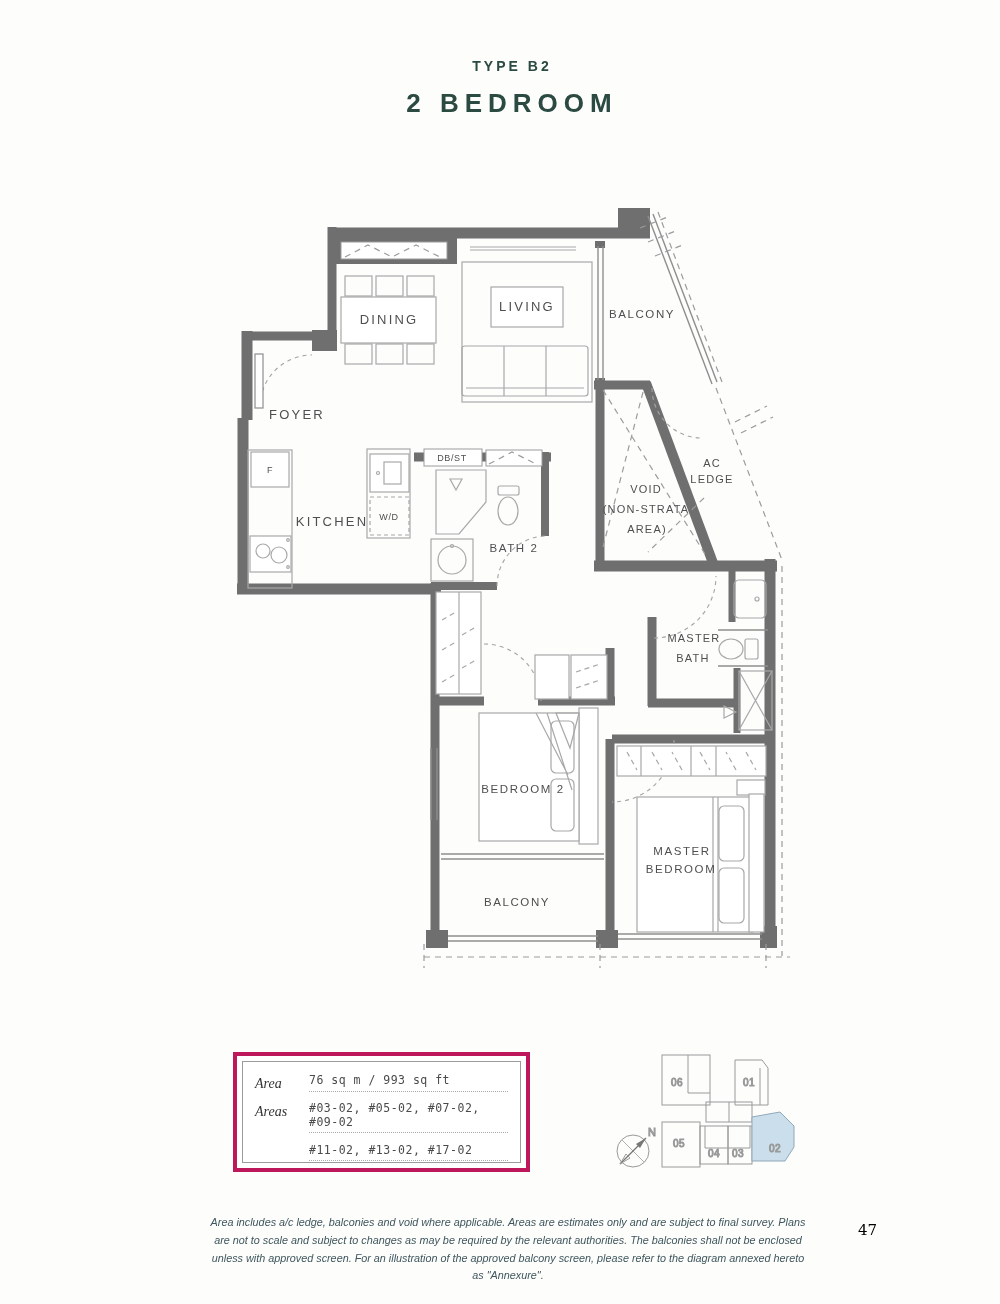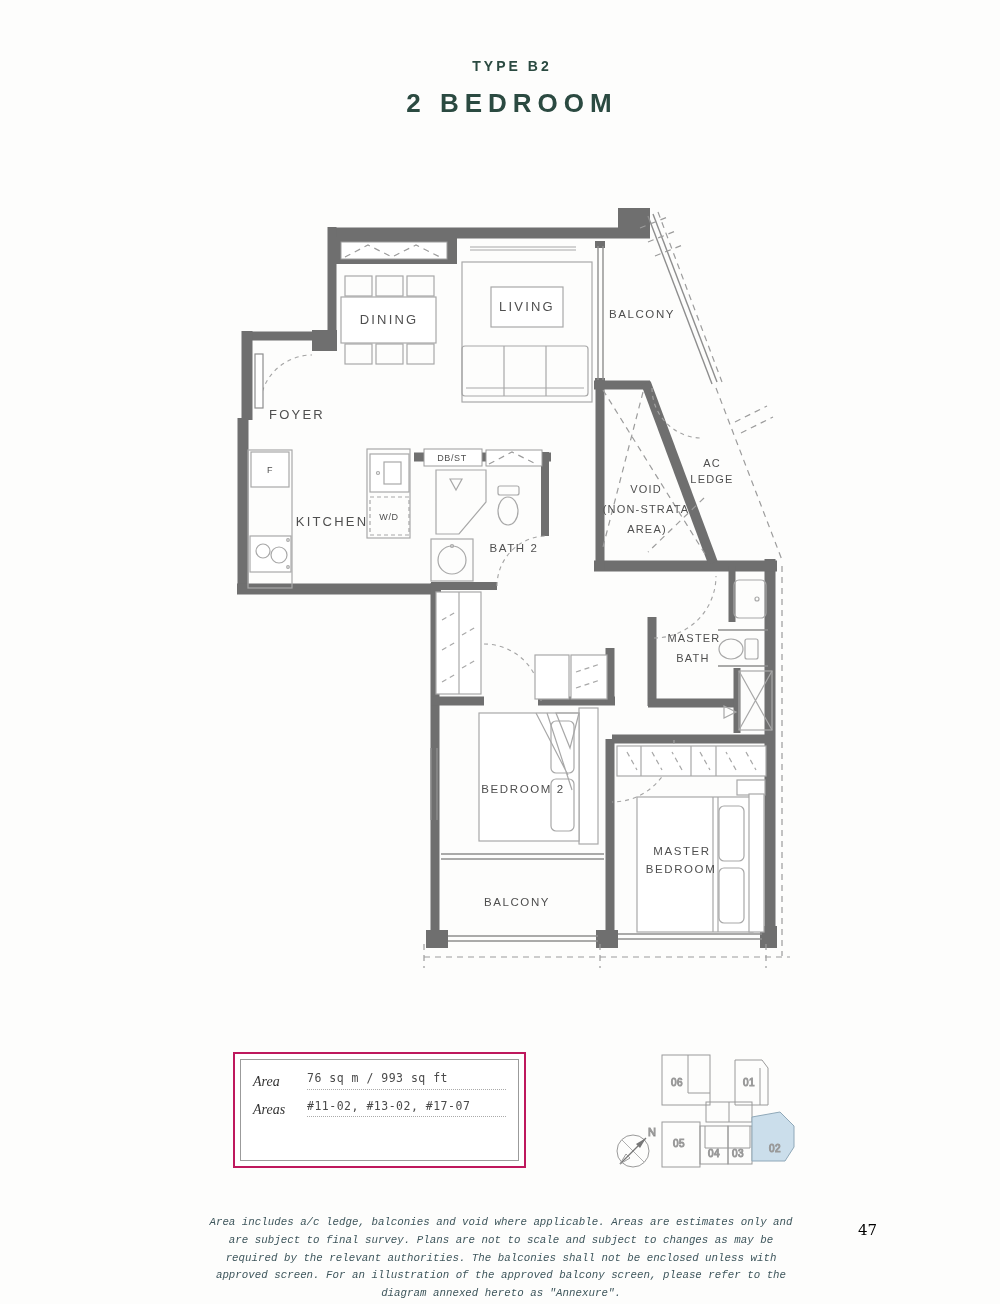--- a/index.html
+++ b/index.html
@@ -9,31 +9,31 @@
   .hdr .type{font-size:14px;font-weight:bold;letter-spacing:3px;color:#2b4a41;}
   .hdr .title{margin-top:14px;font-size:26px;font-weight:bold;letter-spacing:6px;color:#2b4a41;}
   svg{position:absolute;left:0;top:0;}
   svg text{font-family:"Liberation Sans",sans-serif;fill:#4f4f4f;text-anchor:middle;}
   .lbl{font-size:13px;letter-spacing:2.2px;}
   .lbl-m{font-size:11.5px;letter-spacing:1.6px;}
   .lbl-s{font-size:11px;letter-spacing:1.2px;}
   .lbl-xs{font-size:9px;letter-spacing:.6px;}
   .kp{font-size:10px;letter-spacing:.5px;fill:#555;}
   .kpn{font-size:11px;fill:#555;}
-  .info-box{position:absolute;left:233px;top:1052px;width:289px;height:112px;border:2px solid #be185d;background:#fff;}
+  .info-box{position:absolute;left:233px;top:1052px;width:289px;height:112px;border:4px solid #be185d;background:#fff;}
   .info-inner{position:absolute;left:5px;top:5px;right:5px;bottom:5px;border:1px solid #9b9b9b;
               padding:11px 12px 6px 12px;box-sizing:border-box;}
   .irow{display:flex;gap:12px;margin-bottom:9px;}
   .ilab{width:42px;flex:0 0 42px;font-family:"Liberation Serif",serif;font-style:italic;
         font-size:14px;color:#333;padding-top:3px;}
   .ival{flex:1;font-family:"DejaVu Sans Mono",monospace;font-size:11.5px;color:#4a4a4a;
         letter-spacing:.5px;border-bottom:1px dotted #aaa;padding-bottom:3px;}
   .ival + .ival{margin-top:10px;}
-  .footer{position:absolute;left:201px;top:1214px;width:600px;text-align:center;
-          font-family:Liberation Mono, monospace;font-style:italic;font-size:10.8px;
+  .footer{position:absolute;left:208px;top:1214px;width:600px;text-align:center;
+          font-family:Liberation Sans, sans-serif;font-style:italic;font-size:10.8px;
           color:#3e565c;line-height:1.65;}
   .pageno{position:absolute;left:858px;top:1221px;font-family:"DejaVu Serif",serif;
           font-size:15px;color:#000000;}
 </style>
 </head>
 <body>
 
 <div class="page">
 
   <div class="hdr">
@@ -260,21 +260,22 @@
 
   <div class="info-box">
     <div class="info-inner">
       <div class="irow">
         <div class="ilab">Area</div>
         <div class="ival">76 sq m / 993 sq ft</div>
       </div>
       <div class="irow">
         <div class="ilab">Areas</div>
         <div style="flex:1">
-          <div class="ival">#11-02, #13-02, #17-07</div>
+          <div class="ival">#03-02, #05-02, #07-02, #09-02</div>
+          <div class="ival">#11-02, #13-02, #17-02</div>
         </div>
       </div>
     </div>
   </div>
 
   <div class="footer">Area includes a/c ledge, balconies and void where applicable. Areas are estimates only and are subject to final survey. Plans are not to scale and subject to changes as may be required by the relevant authorities. The balconies shall not be enclosed unless with approved screen. For an illustration of the approved balcony screen, please refer to the diagram annexed hereto as "Annexure".</div>
   <div class="pageno">47</div>
 
 </div>
 

